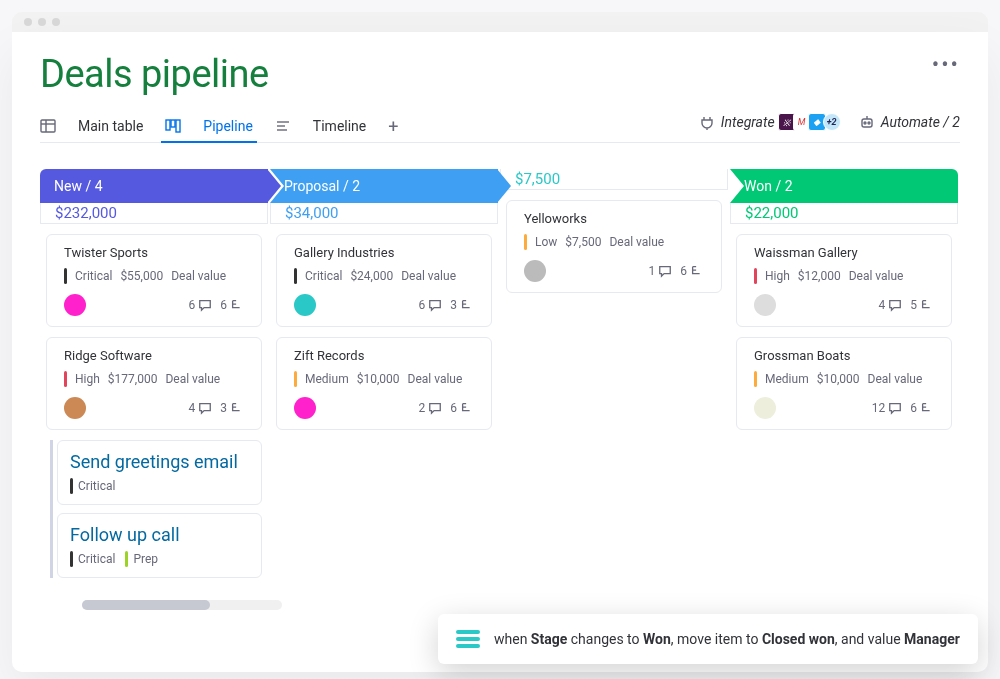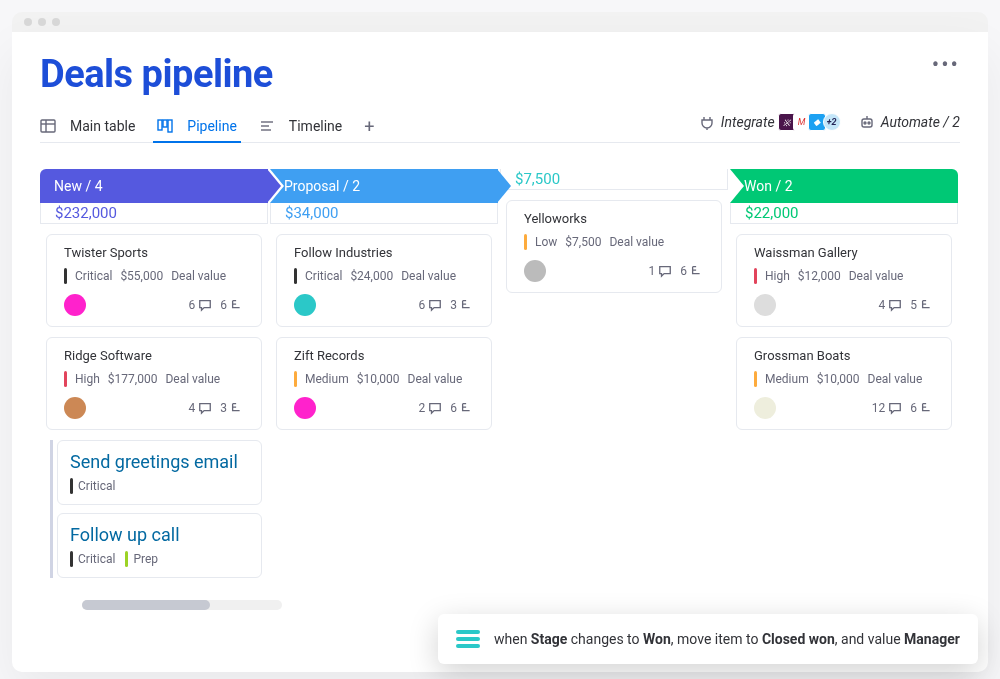--- a/index.html
+++ b/index.html
@@ -1,25 +1,25 @@
 <!DOCTYPE html>
 <html><head>
 <meta charset="utf-8">
 <style>
   * { box-sizing: border-box; margin: 0; padding: 0; font-family: -apple-system, BlinkMacSystemFont, "Segoe UI", Roboto, Arial, sans-serif; }
   body { background: #f7f7f9; padding: 12px; }
   .browser-chrome { background: #f2f2f2; border-radius: 10px 10px 0 0; height: 20px; display:flex; align-items:center; padding-left:12px; gap:6px;}
   .browser-chrome span { width:8px; height:8px; border-radius:50%; background:#d8d8d8; display:inline-block;}
   .app { background: #fff; border-radius: 0 0 10px 10px; padding: 20px 28px 40px 28px; box-shadow: 0 20px 50px rgba(0,0,0,.06); position:relative; min-height:640px;}
   .header-row { display:flex; justify-content:space-between; align-items:flex-start;}
-  .page-title { font-size: 38px; font-weight: 700; letter-spacing:-.5px; color:#1d4ed8;}
+  .page-title { font-size: 38px; font-weight: 400; letter-spacing:-.5px; color:#15803d;}
   .more-dots { color:#676879; font-size:22px; letter-spacing:2px; cursor:pointer;}
   .tabs-row { display:flex; align-items:center; justify-content:space-between; border-bottom:1px solid #e6e9ef; margin-top:14px;}
   .tabs-left { display:flex; align-items:center; gap:22px;}
-  .tab { display:flex; align-items:center; gap:14px; padding:8px 0; font-size:14px; color:#323338; cursor:pointer; position:relative;}
+  .tab { display:flex; align-items:center; gap:22px; padding:8px 0; font-size:14px; color:#323338; cursor:pointer; position:relative;}
   .tab.active { color:#0073ea; }
   .tab.active::after { content:""; position:absolute; left:-4px; right:-4px; bottom:-1px; height:2px; background:#0073ea;}
   .tab .icon { width:16px; height:16px; display:inline-flex; align-items:center; justify-content:center;}
   .tab .icon svg { width:16px; height:16px; stroke:#676879; fill:none; stroke-width:1.4;}
   .tab.active .icon svg { stroke:#0073ea;}
   .add-tab { font-size:18px; color:#676879; cursor:pointer;}
   .tabs-right { display:flex; align-items:center; gap:18px; font-size:14px; color:#323338; padding-bottom:8px;font-style:italic;}
   .tool { display:flex; align-items:center; gap:6px; cursor:pointer;}
   .tool svg { width:16px; height:16px; stroke:#676879; fill:none; stroke-width:1.4;}
   .int-icons { display:flex; align-items:center;}
@@ -201,21 +201,21 @@
               </div>
             </div>
           </div>
         </div>
       </div>
       <div class="col">
         <div class="col-head c-prop">Proposal / 2</div>
         <div class="col-total c-prop-total">$34,000</div>
         <div class="cards">
           <div class="card">
-            <div class="card-title">Follow Industries</div>
+            <div class="card-title">Gallery Industries</div>
             <div class="card-meta">
               <span class="prio prio-critical"></span>
               <span>Critical</span>
               <span>$24,000</span>
               <span>Deal value</span>
             </div>
             <div class="card-foot">
               <span class="avatar" style="background:#2bc8c8"></span>
               <div class="stats">
                 <span>6 <svg viewBox="0 0 16 16">

